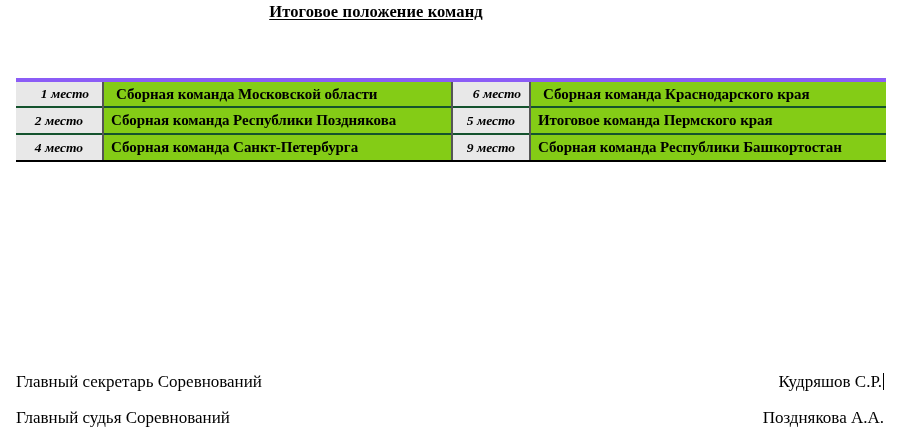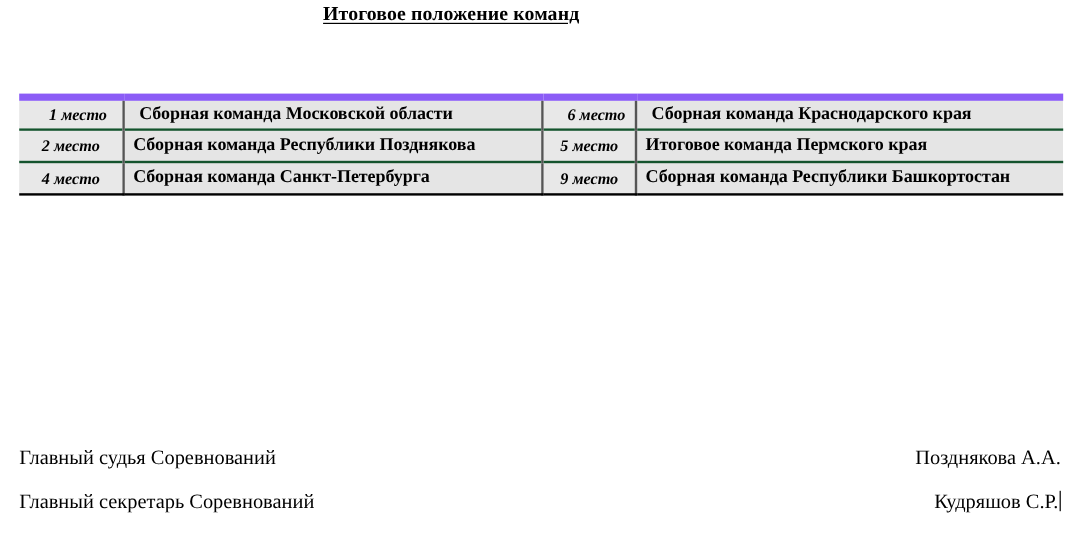--- a/index.html
+++ b/index.html
@@ -47,38 +47,38 @@
   }
   .results-table td {
     padding: 0 0 0 7px;
     vertical-align: middle;
     border-top: 2px solid #14532d;
     border-bottom: 1px solid #000000;
     white-space: nowrap;
     overflow: hidden;
   }
   .results-table tr:first-child td {
-    border-top: 6px solid #8b5cf6;
+    border-top: 4px solid #8b5cf6;
     padding-left: 12px;
   }
   .results-table tr:last-child td {
     border-bottom: 2.5px solid #000000;
   }
 
   td.place-cell {
     background: #e8e8e8;
     font-style: italic;
     font-weight: bold;
     font-size: 13.5px;
     text-align: center;
     padding: 0;
     border-right: 2px solid #555555;
   }
   td.team-cell {
-    background: #e5e5e5;
+    background: #84cc16;
     font-weight: bold;
     font-size: 15px;
     letter-spacing: -0.05px;
   }
   td.team-cell.left-team {
     border-right: 2px solid #555555;
   }
 
   
   col.c-place-left  { width: 87px; }
@@ -149,20 +149,20 @@
       <td class="place-cell">4 место</td>
       <td class="team-cell left-team">Сборная команда Санкт-Петербурга</td>
       <td class="place-cell">9 место</td>
       <td class="team-cell">Сборная команда Республики Башкортостан</td>
     </tr>
   </tbody>
 </table>
 
 <div class="signatures">
   <div class="sig-row">
+    <div class="sig-role">Главный секретарь Соревнований</div>
+    <div class="sig-name"><span>Кудряшов С.Р.</span><span class="caret"></span></div>
+  </div>
+  <div class="sig-row">
     <div class="sig-role">Главный судья Соревнований</div>
     <div class="sig-name">Позднякова А.А.</div>
-  </div>
-  <div class="sig-row">
-    <div class="sig-role">Главный секретарь Соревнований</div>
-    <div class="sig-name"><span>Кудряшов С.Р.</span><span class="caret"></span></div>
   </div>
 </div>
 
 </body></html>

